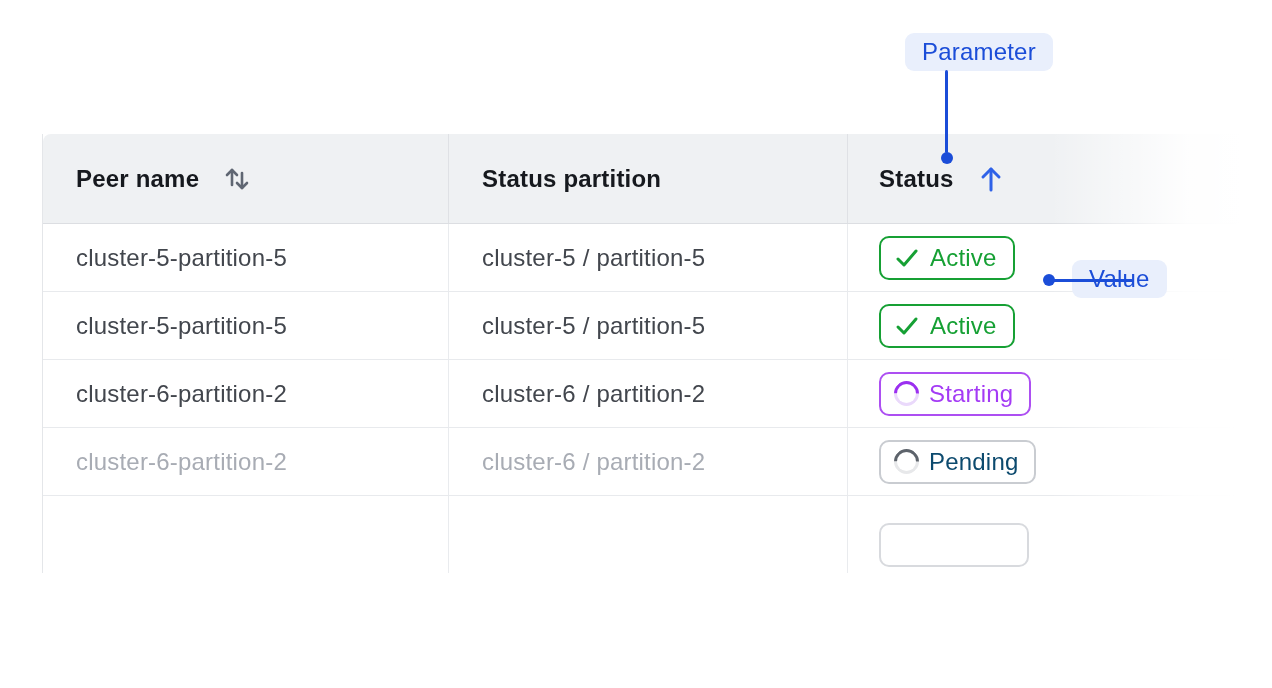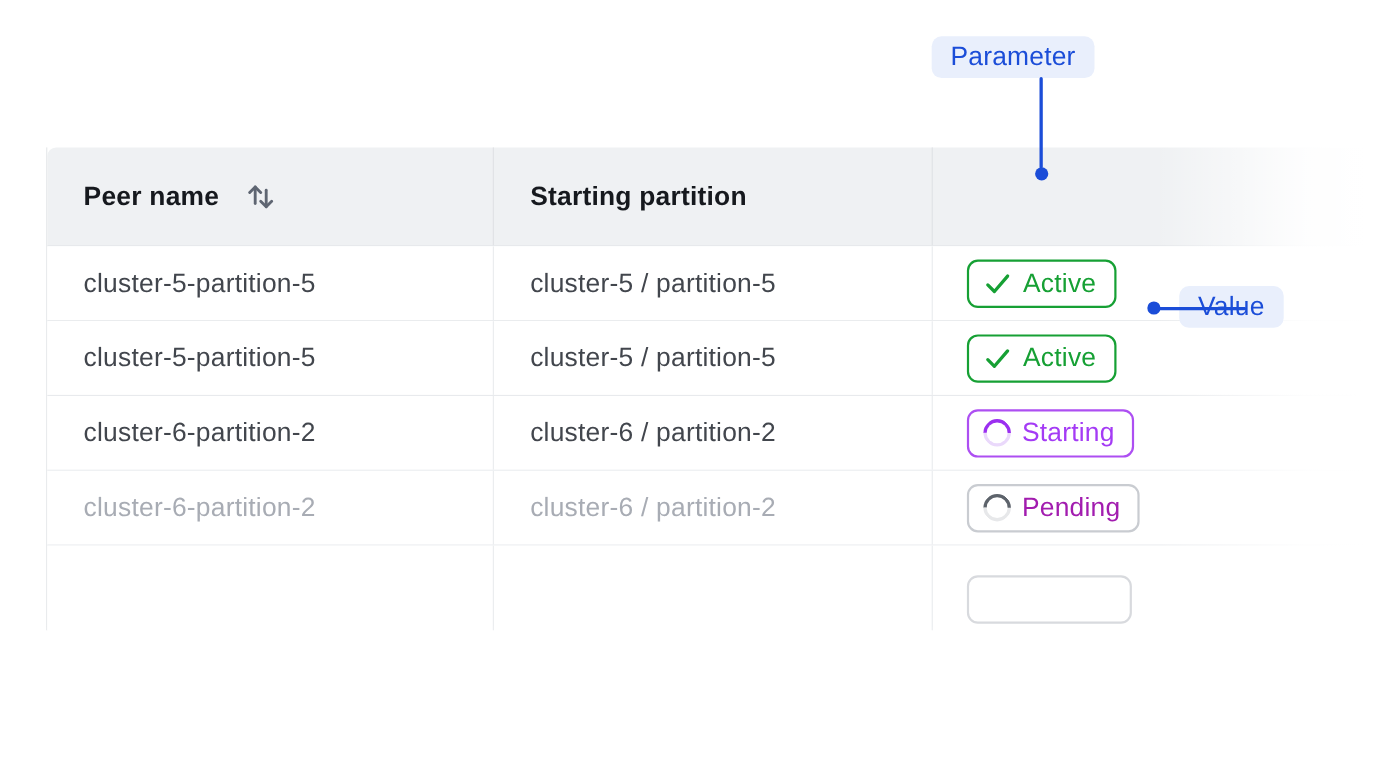--- a/index.html
+++ b/index.html
@@ -74,21 +74,21 @@
   }
 
   
   .ann { position:absolute; z-index:3; }
   .pill {
     display:flex; align-items:center; justify-content:center;
     height:38px; padding:0 17px; border-radius:9px;
     background:#e9effc; color:#1b4dd8;
     font-size:24px; font-weight:500; letter-spacing:0.2px;
   }
-  .pill-param { left:847px; top:33px;justify-content:center; }
+  .pill-param { left:905px; top:33px;justify-content:center; }
   .pill-value { left:1072px; top:260px; }
   .vline { left:945px; top:70px; width:3px; height:83px; background:#1b4dd8; border-radius:2px; }
   .hline { left:1049px; top:279px; width:84px; height:3px; background:#1b4dd8; border-radius:2px; }
   .dot   { width:12px; height:12px; border-radius:50%; background:#1b4dd8; }
   .dot-param { left:941px; top:152px; }
   .dot-value { left:1043px; top:274px; }
 </style>
 </head>
 <body>
 
@@ -104,21 +104,32 @@
             <g stroke="#5f6672" stroke-width="2.6" stroke-linecap="round" stroke-linejoin="round">
               <path d="M10 21 V6"></path>
                 <path d="M5 11 L10 6 L15 11"></path>
               <path d="M20 9 V24"></path>
                 <path d="M15 19 L20 24 L25 19"></path>
             </g>
           </svg>
         </span>
       </div>
       <div class="th c2">
-        <span>Starting partition</span>
+        <span>Status partition</span>
+      </div>
+      <div class="th c3">
+        <span>Status</span>
+        <span class="sort-asc">
+          <svg width="28" height="30" viewBox="0 0 28 30" fill="none">
+            <g stroke="#2f62e8" stroke-width="3" stroke-linecap="round" stroke-linejoin="round">
+              <path d="M14 26 V5"></path>
+                <path d="M6 13 L14 5 L22 13"></path>
+            </g>
+          </svg>
+        </span>
       </div>
     </div>
 
     <div class="tr">
       <div class="td c1">cluster-5-partition-5</div>
       <div class="td c2">cluster-5 / partition-5</div>
       <div class="td c3">
         <span class="badge" style="color: rgb(22, 160, 52); border-color: rgb(22, 160, 52);">
           <span class="check">
             <svg width="26" height="26" viewBox="0 0 26 26" fill="none">
@@ -153,21 +164,21 @@
           <span class="spinner"></span>
           <span>Starting</span>
         </span>
       </div>
     </div>
 
     <div class="tr faded">
       <div class="td c1">cluster-6-partition-2</div>
       <div class="td c2">cluster-6 / partition-2</div>
       <div class="td c3">
-        <span class="badge" style="color: #a21caf; border-color: rgb(201, 204, 209); --arc: #5d636b; --ring: #e7e8ea;">
+        <span class="badge" style="color: #0c4a6e; border-color: rgb(201, 204, 209); --arc: #5d636b; --ring: #e7e8ea;">
           <span class="spinner"></span>
           <span>Pending</span>
         </span>
       </div>
     </div>
 
     <div class="tr partial">
       <div class="td c1"></div>
       <div class="td c2"></div>
       <div class="td c3">

